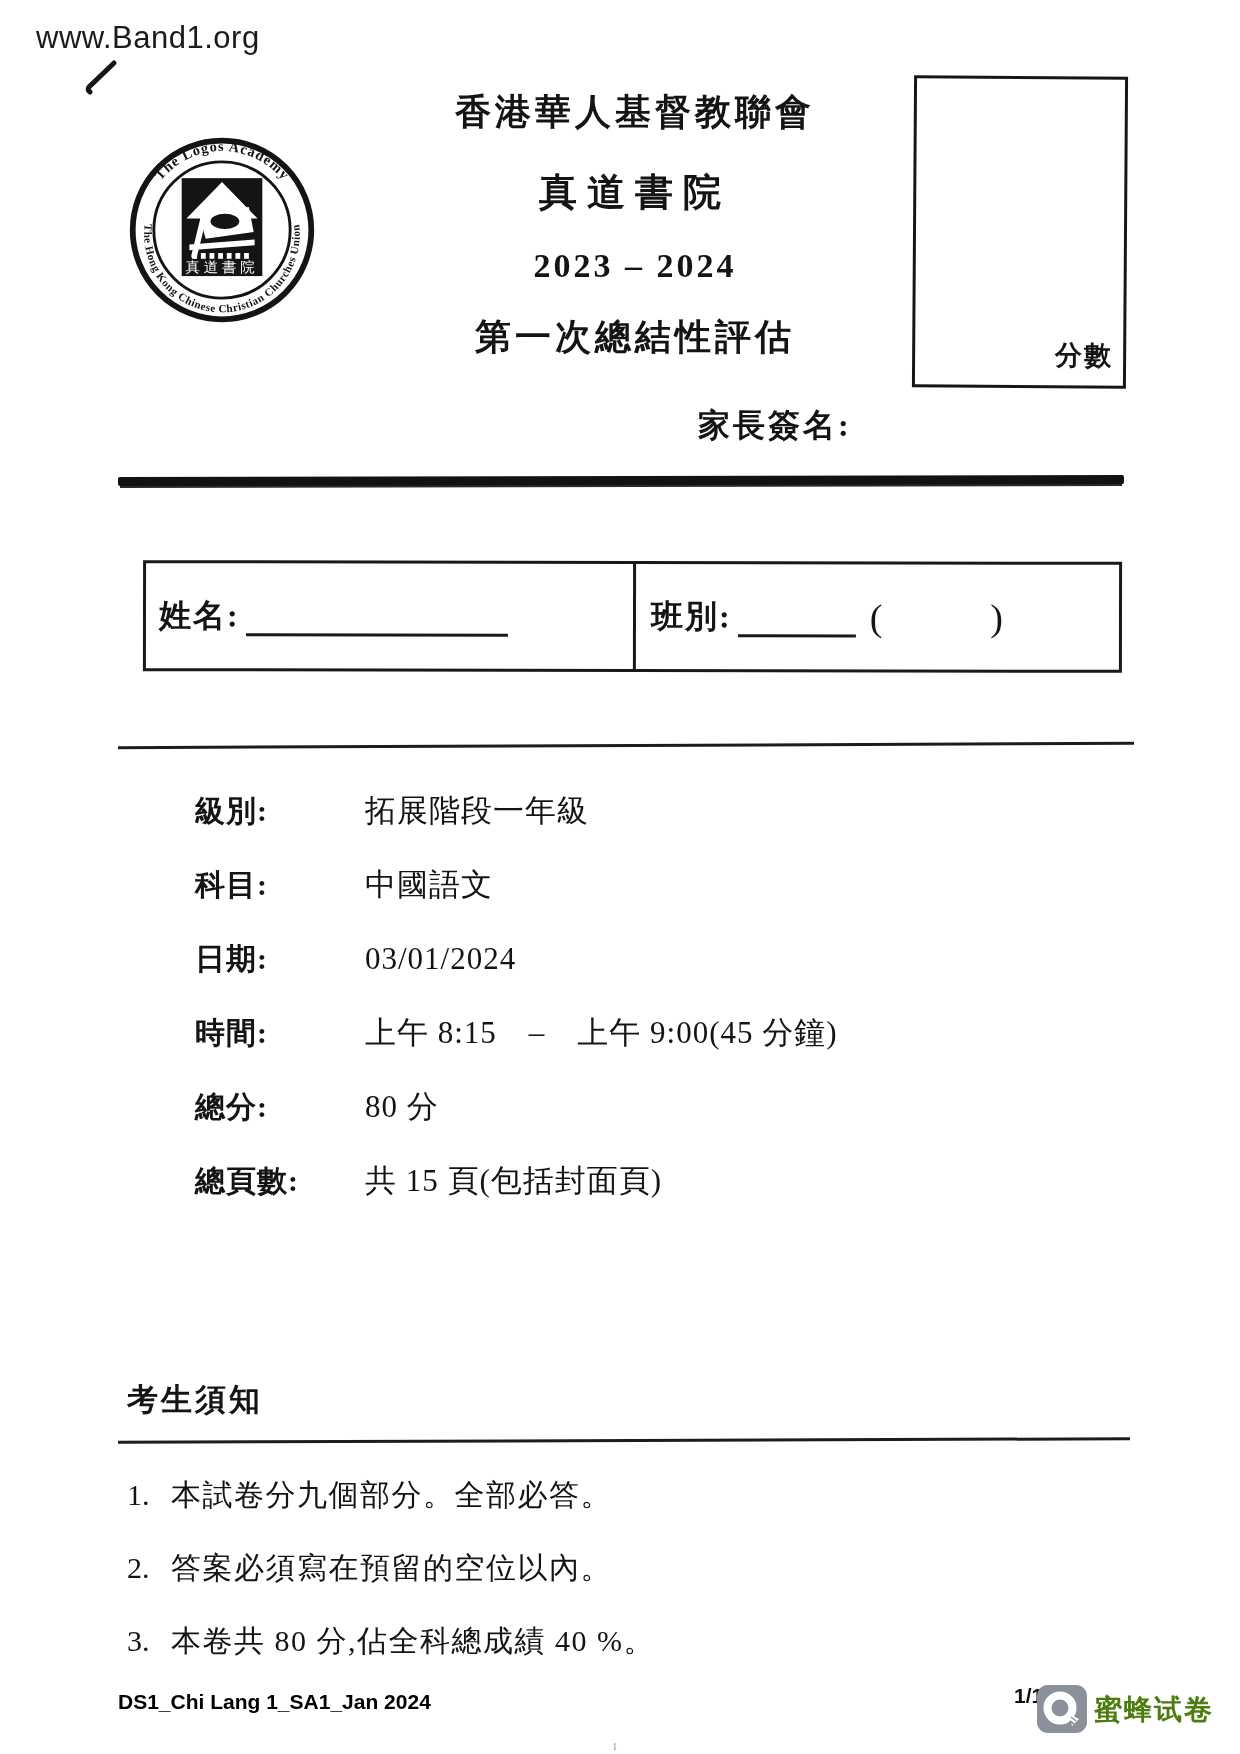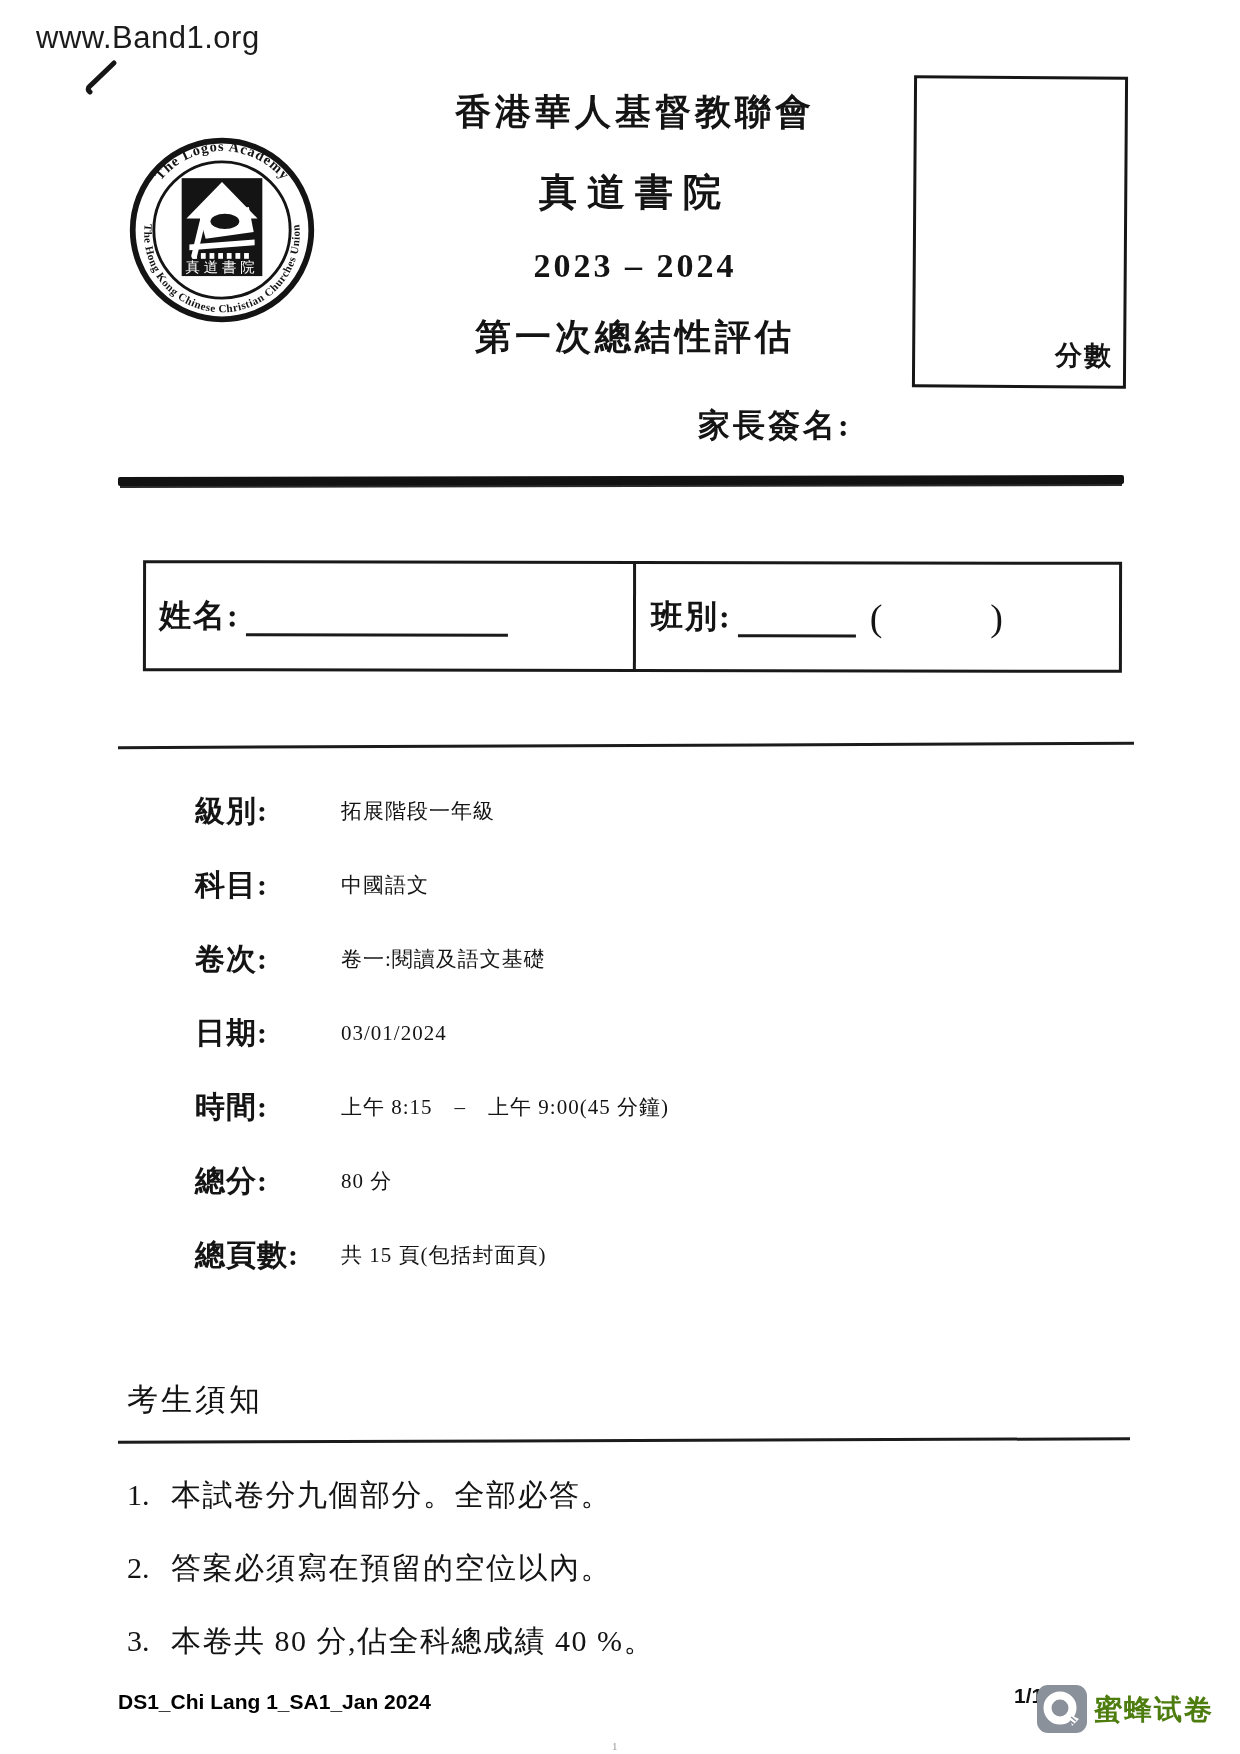--- a/index.html
+++ b/index.html
@@ -66,24 +66,24 @@
 
   .rule-thin{
     left:118px;top:744px;width:1016px;height:3px;background:#1c1c1c;
     transform:rotate(-.25deg);
   }
 
   
   .details{left:195px;top:792px;}
   .drow{display:flex;margin-bottom:36px;line-height:38px;}
   .dlabel{width:146px;font-size:30px;font-weight:600;letter-spacing:1px;white-space:nowrap;}
-  .dvalue{font-size:21px;font-weight:500;letter-spacing:1px;white-space:nowrap;}
-
-  
-  .notice-head{left:127px;top:1379px;font-size:31px;font-weight:400;letter-spacing:3px;}
+  .dvalue{font-size:31px;font-weight:500;letter-spacing:1px;white-space:nowrap;margin-left:24px;}
+
+  
+  .notice-head{left:127px;top:1379px;font-size:31px;font-weight:700;letter-spacing:3px;}
   .rule-notice{
     left:118px;top:1439px;width:1012px;height:3px;background:#1c1c1c;
     transform:rotate(-.2deg);
   }
   .nlist{left:127px;top:1477px;}
   .nrow{display:flex;margin-bottom:38px;line-height:35px;}
   .nnum{width:44px;font-size:30px;font-weight:500;}
   .ntext{font-size:30px;font-weight:500;letter-spacing:1.5px;white-space:nowrap;}
 
   
@@ -181,24 +181,20 @@
   <div class="abs details">
     <div class="drow">
       <span class="dlabel">級別:</span>
       <span class="dvalue">拓展階段一年級</span>
     </div>
     <div class="drow">
       <span class="dlabel">科目:</span>
       <span class="dvalue">中國語文</span>
     </div>
     <div class="drow">
-      <span class="dlabel">卷次:</span>
-      <span class="dvalue">卷一:閱讀及語文基礎</span>
-    </div>
-    <div class="drow">
       <span class="dlabel">日期:</span>
       <span class="dvalue">03/01/2024</span>
     </div>
     <div class="drow">
       <span class="dlabel">時間:</span>
       <span class="dvalue">上午 8:15　–　上午 9:00(45 分鐘)</span>
     </div>
     <div class="drow">
       <span class="dlabel">總分:</span>
       <span class="dvalue">80 分</span>

